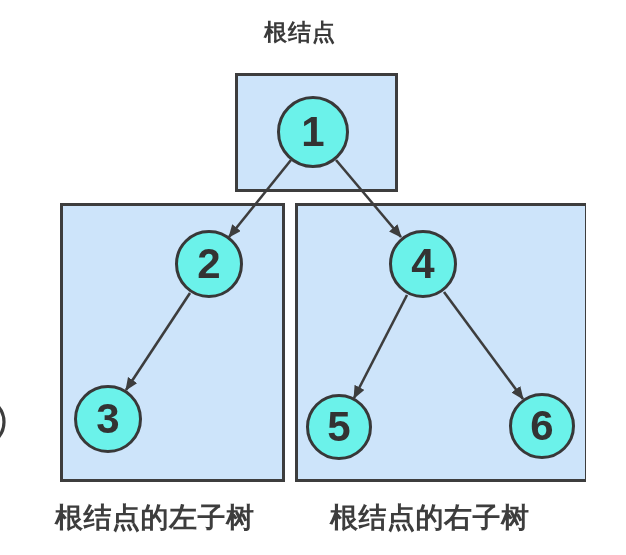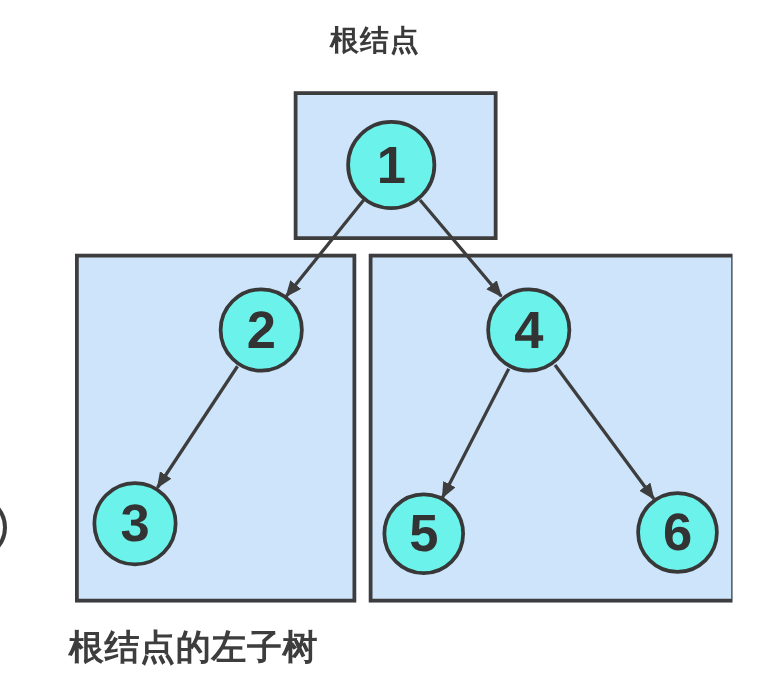--- a/index.html
+++ b/index.html
@@ -104,14 +104,15 @@
 
   <div class="node node-1">1</div>
   <div class="node node-2">2</div>
   <div class="node node-3">3</div>
   <div class="node node-4">4</div>
   <div class="node node-5">5</div>
   <div class="node node-6">6</div>
 
   <div class="caption caption-left">根结点的左子树</div>
 
+  <div class="caption caption-right">根结点的右子树</div>
 
 </div>
 
 </body></html>

